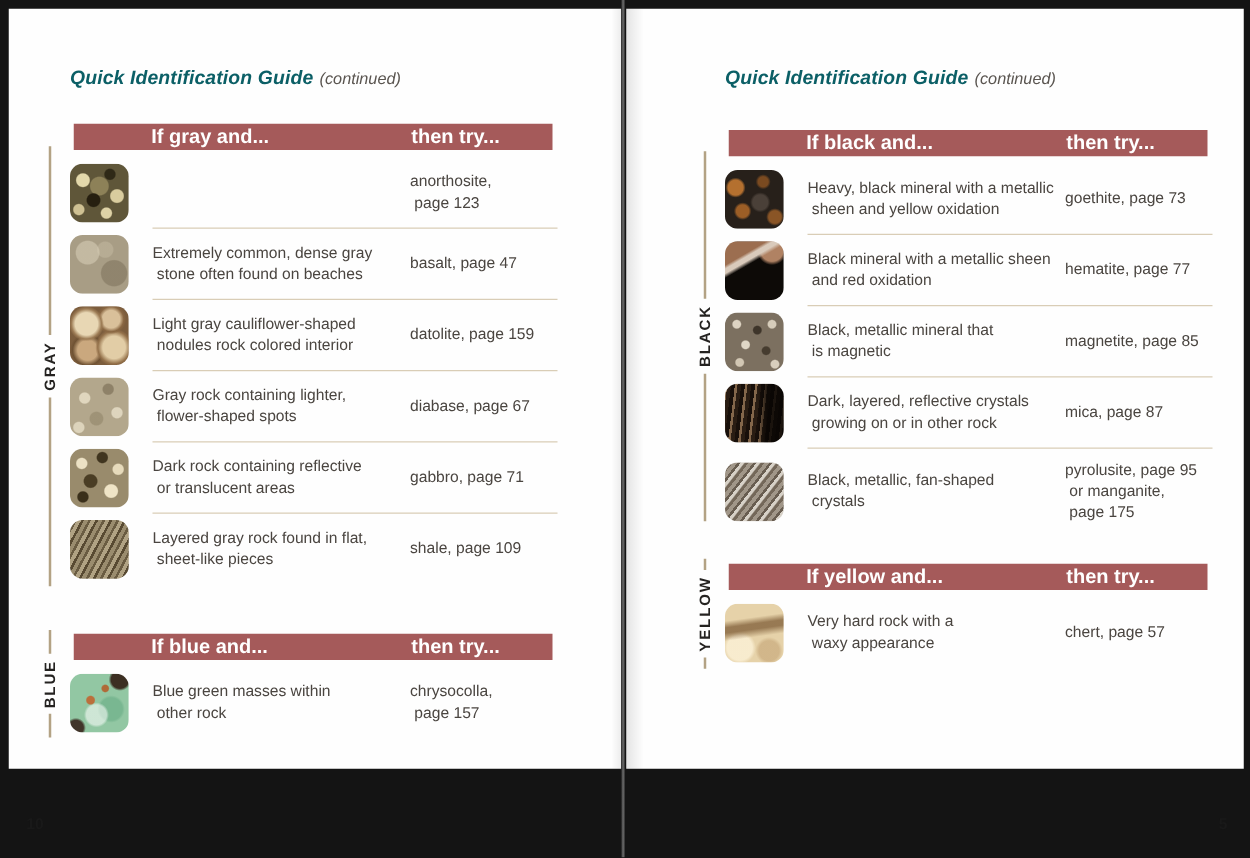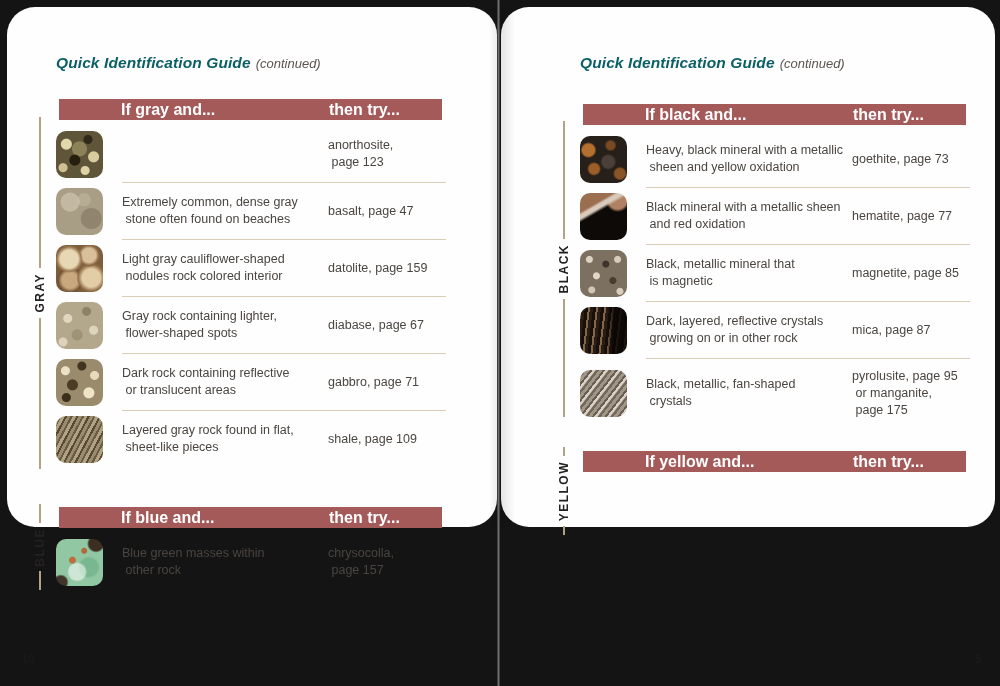--- a/index.html
+++ b/index.html
@@ -15,21 +15,21 @@
   body{
     font-family:"Liberation Sans","DejaVu Sans",sans-serif;
     background:#141414;
     position:relative;
     width:1000px;height:686px;
     overflow:hidden;
   }
   .page{
     position:absolute;
     background:var(--paper);
-    top:7px;height:520px;border-radius:28px;
+    top:7px;height:608px;
   }
   .page-left{left:7px;width:490px;}
   .page-right{left:501px;width:494px;}
   .page-right::before{
     content:"";position:absolute;left:0;top:0;bottom:0;width:14px;
     background:linear-gradient(90deg,rgba(0,0,0,0.10),rgba(0,0,0,0));
   }
   .page-left::after{
     content:"";position:absolute;right:0;top:0;bottom:0;width:8px;
     background:linear-gradient(270deg,rgba(0,0,0,0.07),rgba(0,0,0,0));
@@ -333,18 +333,26 @@
     <div class="vline"></div>
     <div class="vtext">YELLOW</div>
     <div class="vline"></div>
   </div>
 
   <div class="section" style="top:444px;">
     <div class="band">
       <span class="band-if">If yellow and...</span>
       <span class="band-then">then try...</span>
     </div>
+    <div class="rows">
+      <div class="row">
+        <div class="thumb t-chert"></div>
+        <div class="desc">Very hard rock with a
+ waxy appearance</div>
+        <div class="try">chert, page 57</div>
+      </div>
+    </div>
   </div>
 
   <div class="page-num pn-right">5</div>
 </div>
 
 <div class="spine"></div>
 
 </body></html>

